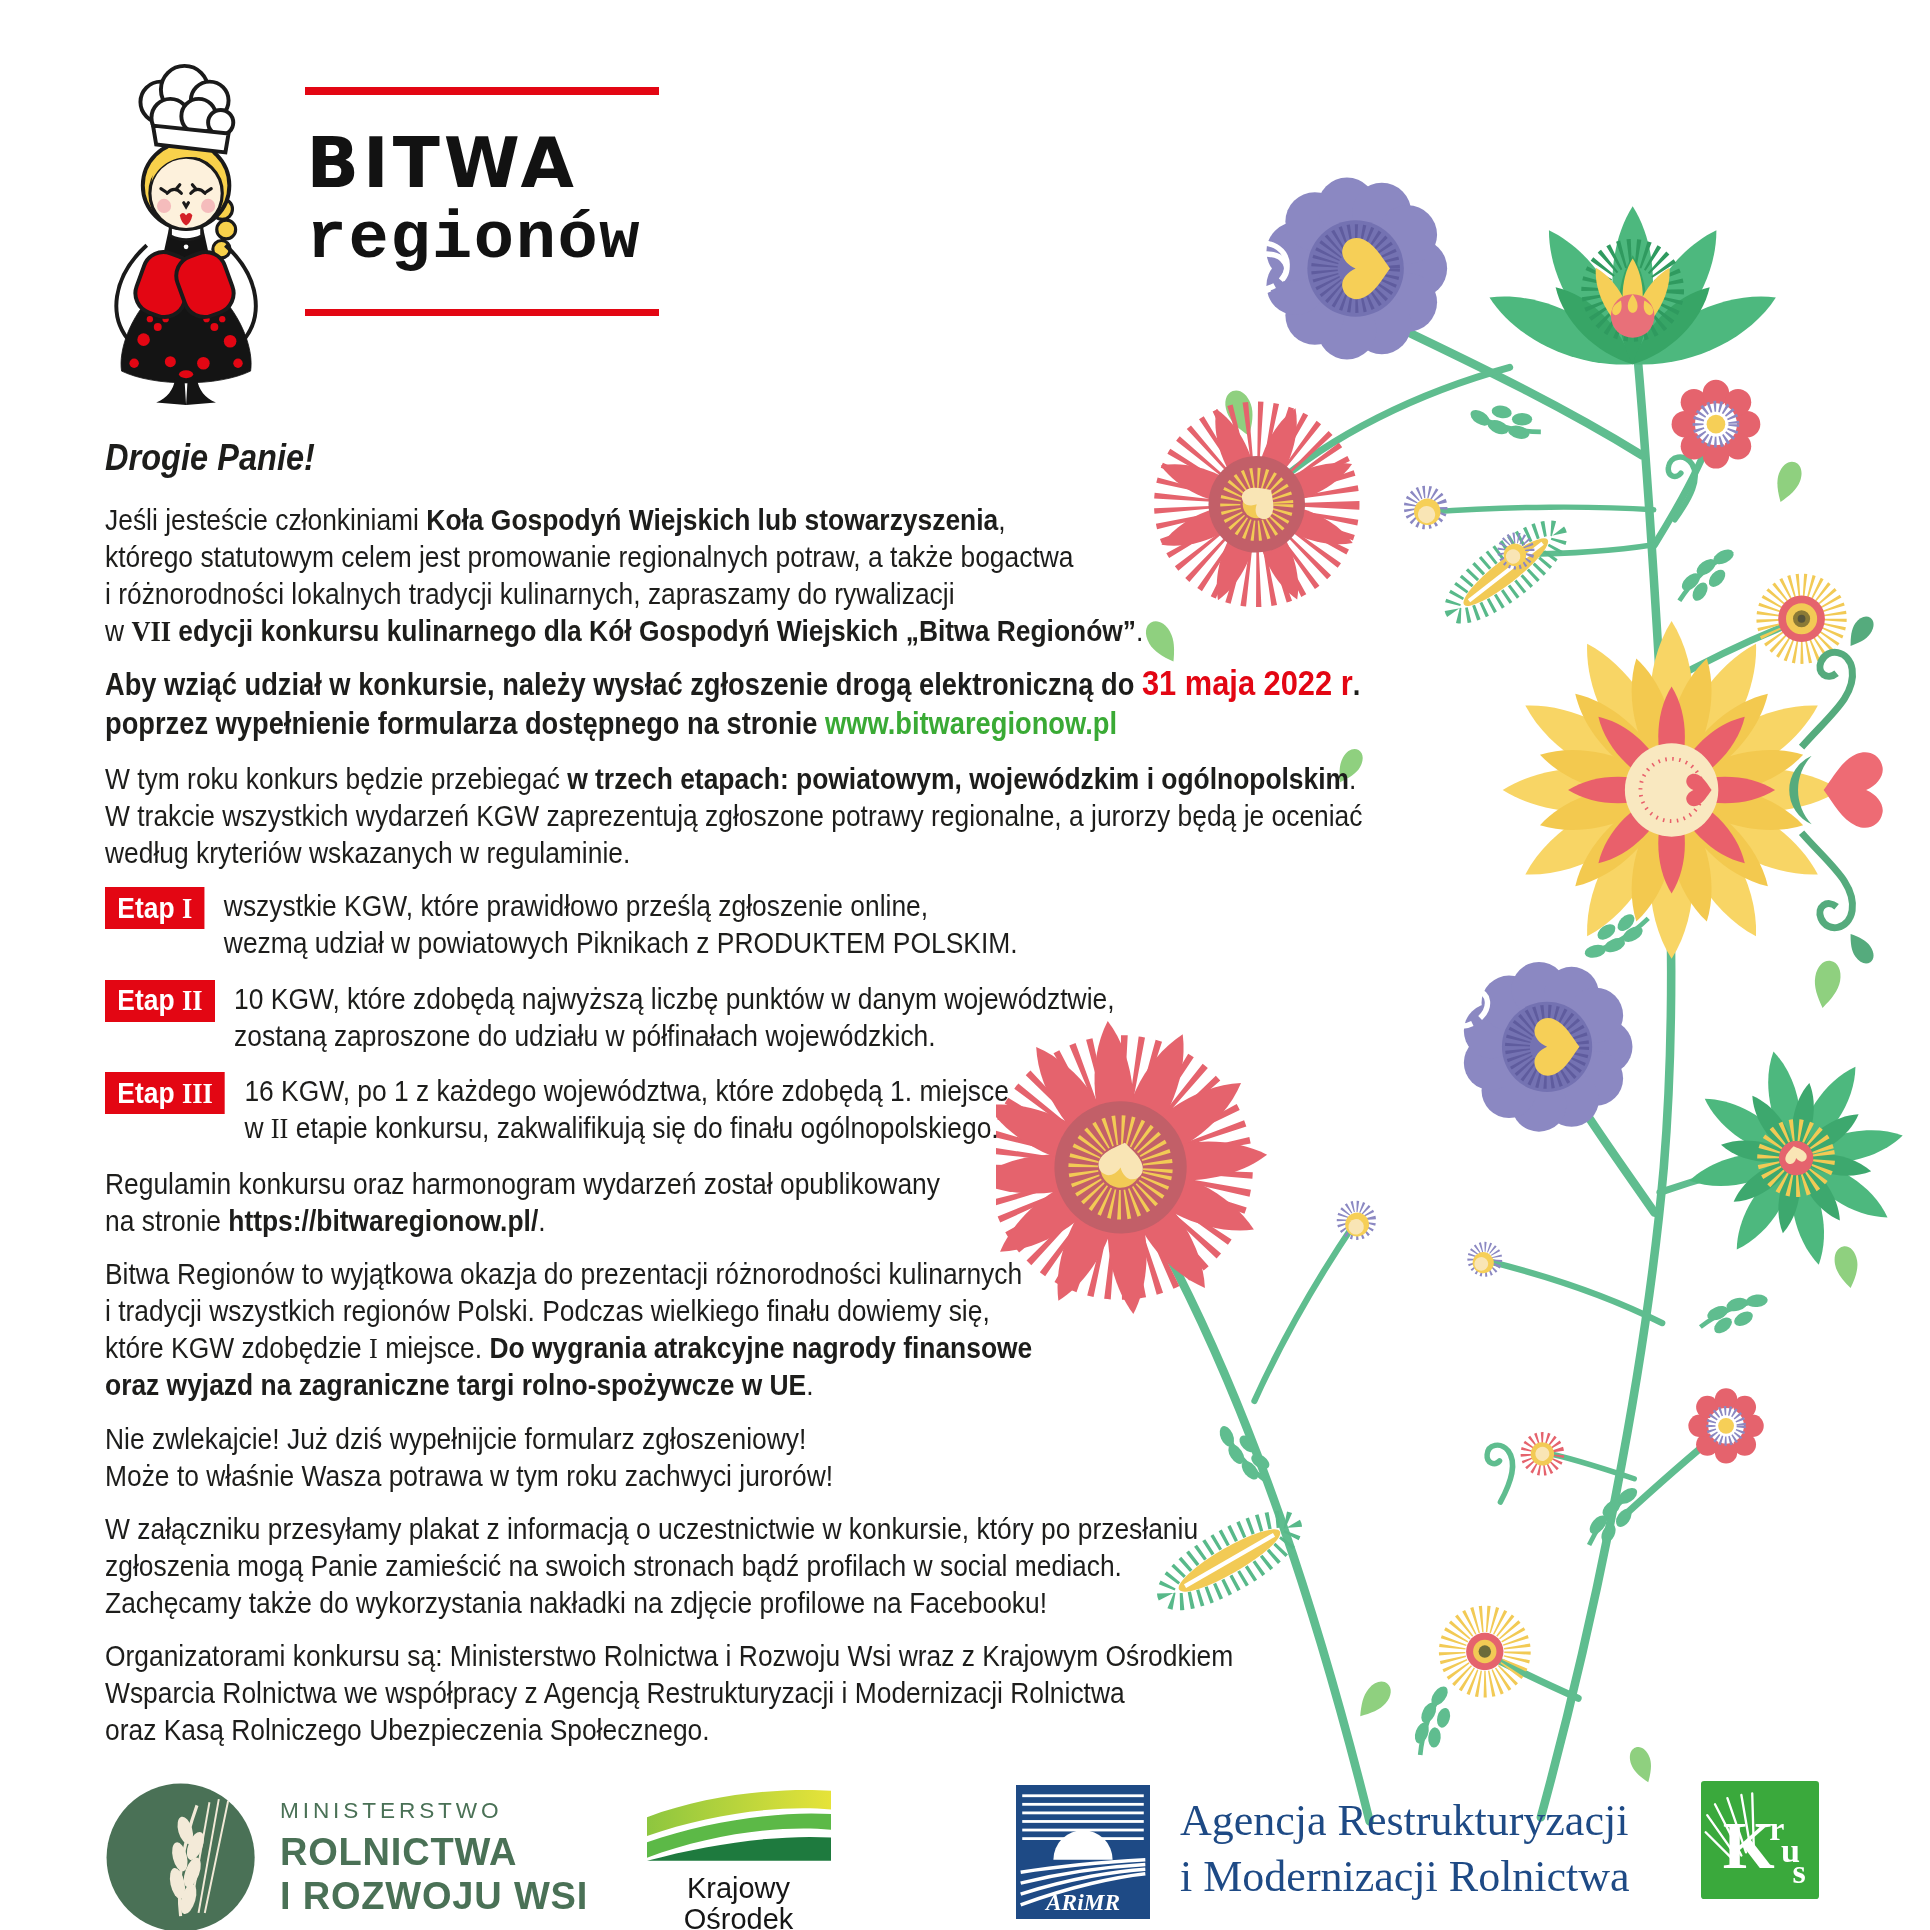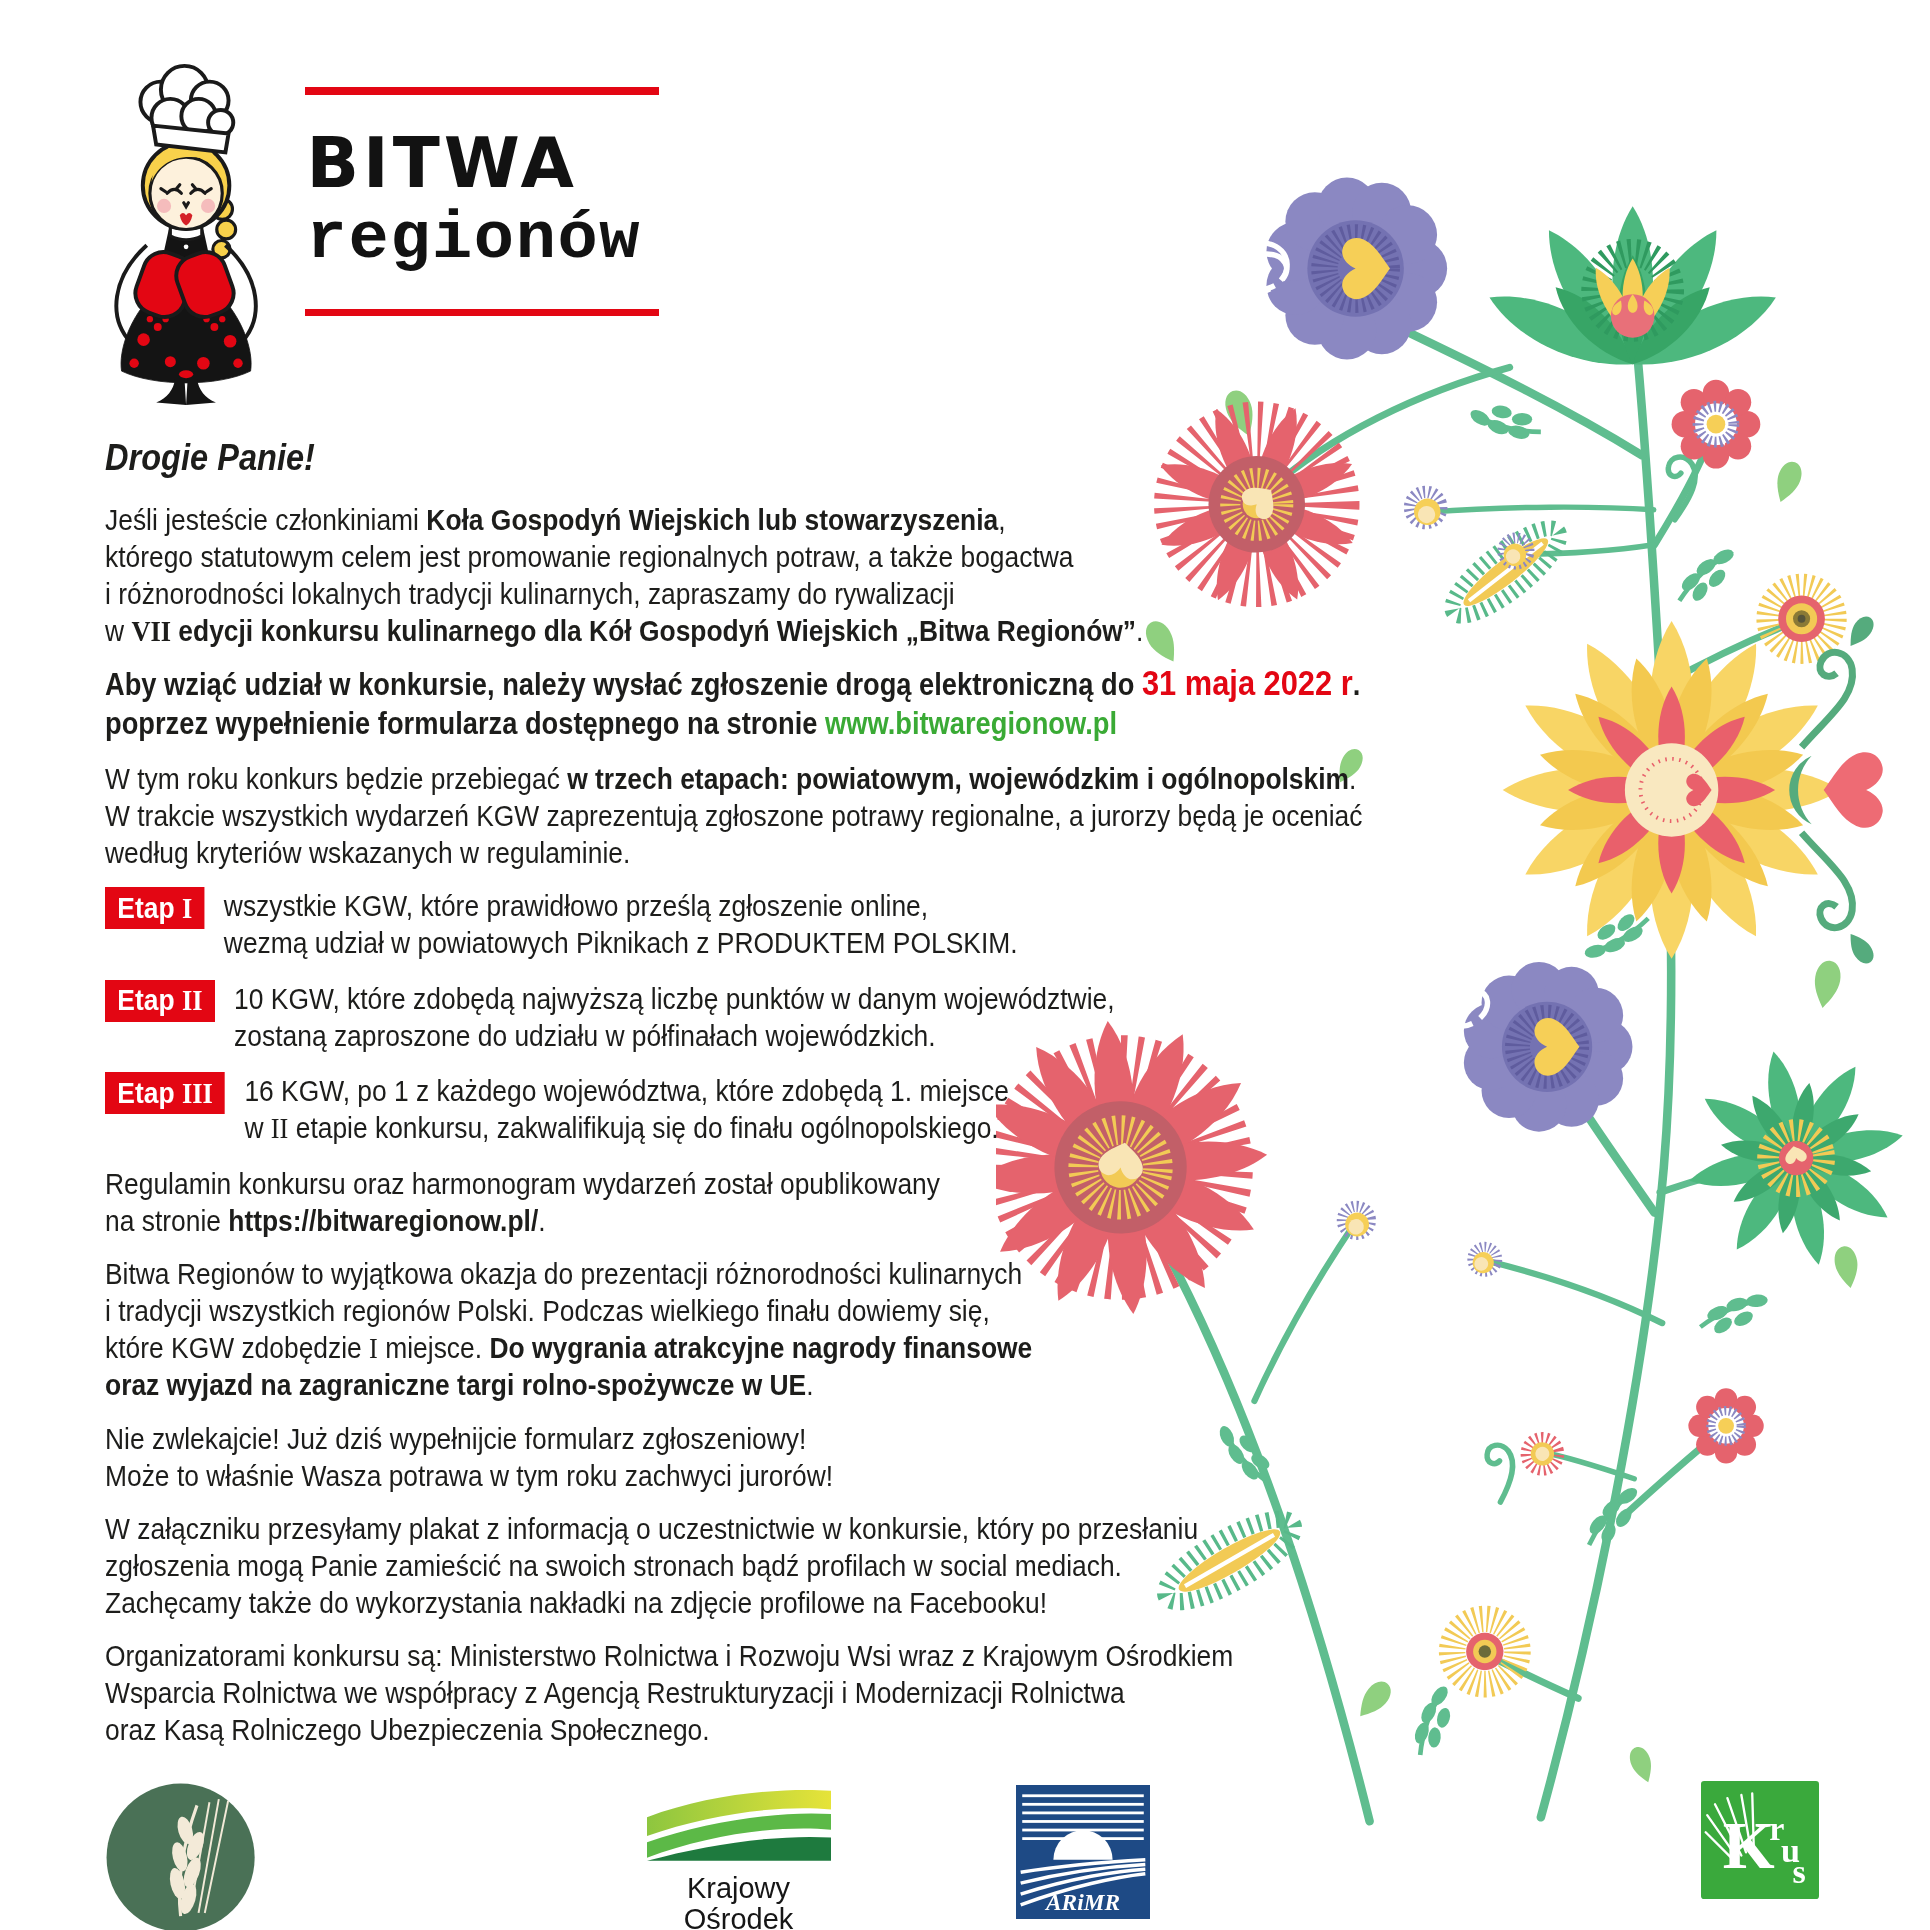--- a/index.html
+++ b/index.html
@@ -448,20 +448,25 @@
       <path d="M118 30C100 80 92 130 97 172" stroke="#f3ead8" stroke-width="4" fill="none"></path>
       <g fill="#f3ead8">
         <ellipse cx="103" cy="62" rx="9" ry="18" transform="rotate(-16 103 62)"></ellipse>
         <ellipse cx="116" cy="82" rx="9" ry="19" transform="rotate(22 116 82)"></ellipse>
         <ellipse cx="96" cy="96" rx="9" ry="19" transform="rotate(-14 96 96)"></ellipse>
         <ellipse cx="112" cy="116" rx="9" ry="20" transform="rotate(20 112 116)"></ellipse>
         <ellipse cx="93" cy="130" rx="9" ry="20" transform="rotate(-12 93 130)"></ellipse>
         <ellipse cx="107" cy="150" rx="9" ry="20" transform="rotate(16 107 150)"></ellipse>
       </g>
     </svg>
+    <div class="mrirw-text">
+      <div class="mrirw-small">MINISTERSTWO</div>
+      <div class="mrirw-big">ROLNICTWA</div>
+      <div class="mrirw-big">I ROZWOJU WSI</div>
+    </div>
   </div>
 
   <div class="logo-kowr">
     <svg width="184" height="72" viewBox="0 0 236 92" xmlns="http://www.w3.org/2000/svg">
       <defs>
         <linearGradient id="kg" x1="0" y1="0" x2="1" y2="0">
           <stop offset="0" stop-color="#8dc63f"></stop>
             <stop offset="1" stop-color="#e6e339"></stop>
         </linearGradient>
       </defs>
@@ -486,20 +491,24 @@
       </g>
       <path d="M48 96A38 38 0 0 1 124 96Z" fill="#ffffff"></path>
       <g stroke="#ffffff" stroke-width="4.5" fill="none">
         <path d="M6 112C70 102 130 98 166 96"></path>
         <path d="M6 126C70 110 130 104 166 102"></path>
         <path d="M6 140C70 120 130 110 166 108"></path>
         <path d="M6 154C70 130 130 118 166 114"></path>
       </g>
       <text x="86" y="160" text-anchor="middle" fill="#ffffff" font-family="Liberation Serif, serif" font-size="30" font-style="italic" font-weight="bold">ARiMR</text>
     </svg>
+    <div class="arimr-caption">
+      <div>Agencja Restrukturyzacji</div>
+      <div>i Modernizacji Rolnictwa</div>
+    </div>
   </div>
 
   <div class="logo-krus">
     <svg width="118" height="118" viewBox="0 0 152 152" xmlns="http://www.w3.org/2000/svg">
       <rect width="152" height="152" rx="4" fill="#3aa93c"></rect>
       <g stroke="#ffffff" stroke-width="3" stroke-linecap="round">
         <path d="M52 96L18 30"></path>
           <path d="M58 92L34 22"></path>
           <path d="M64 88L52 18"></path>
         <path d="M46 98L8 44"></path>

